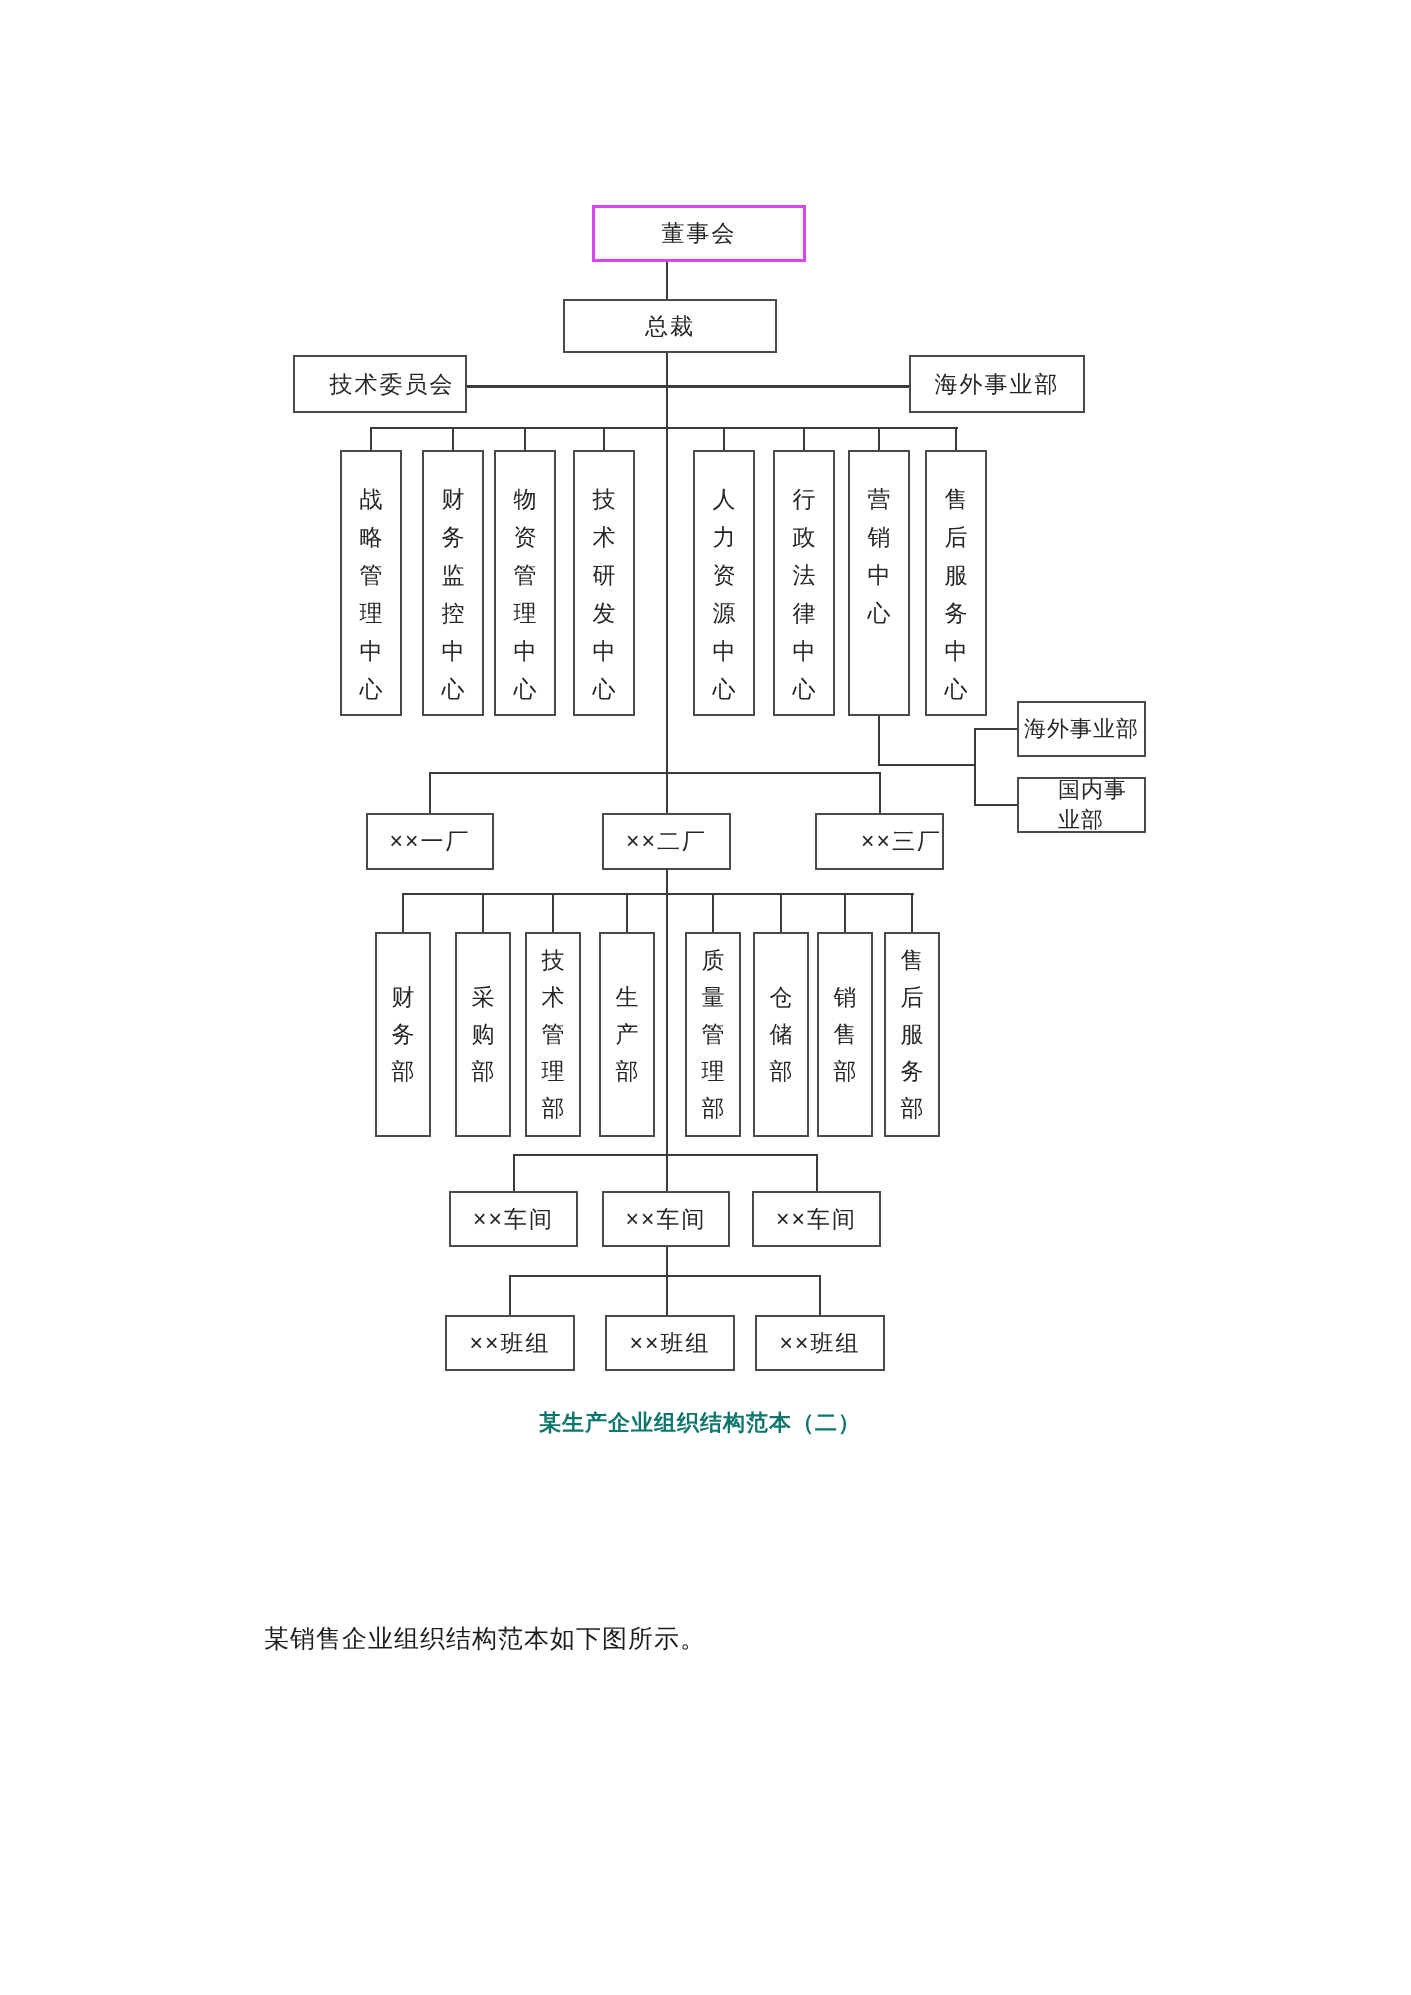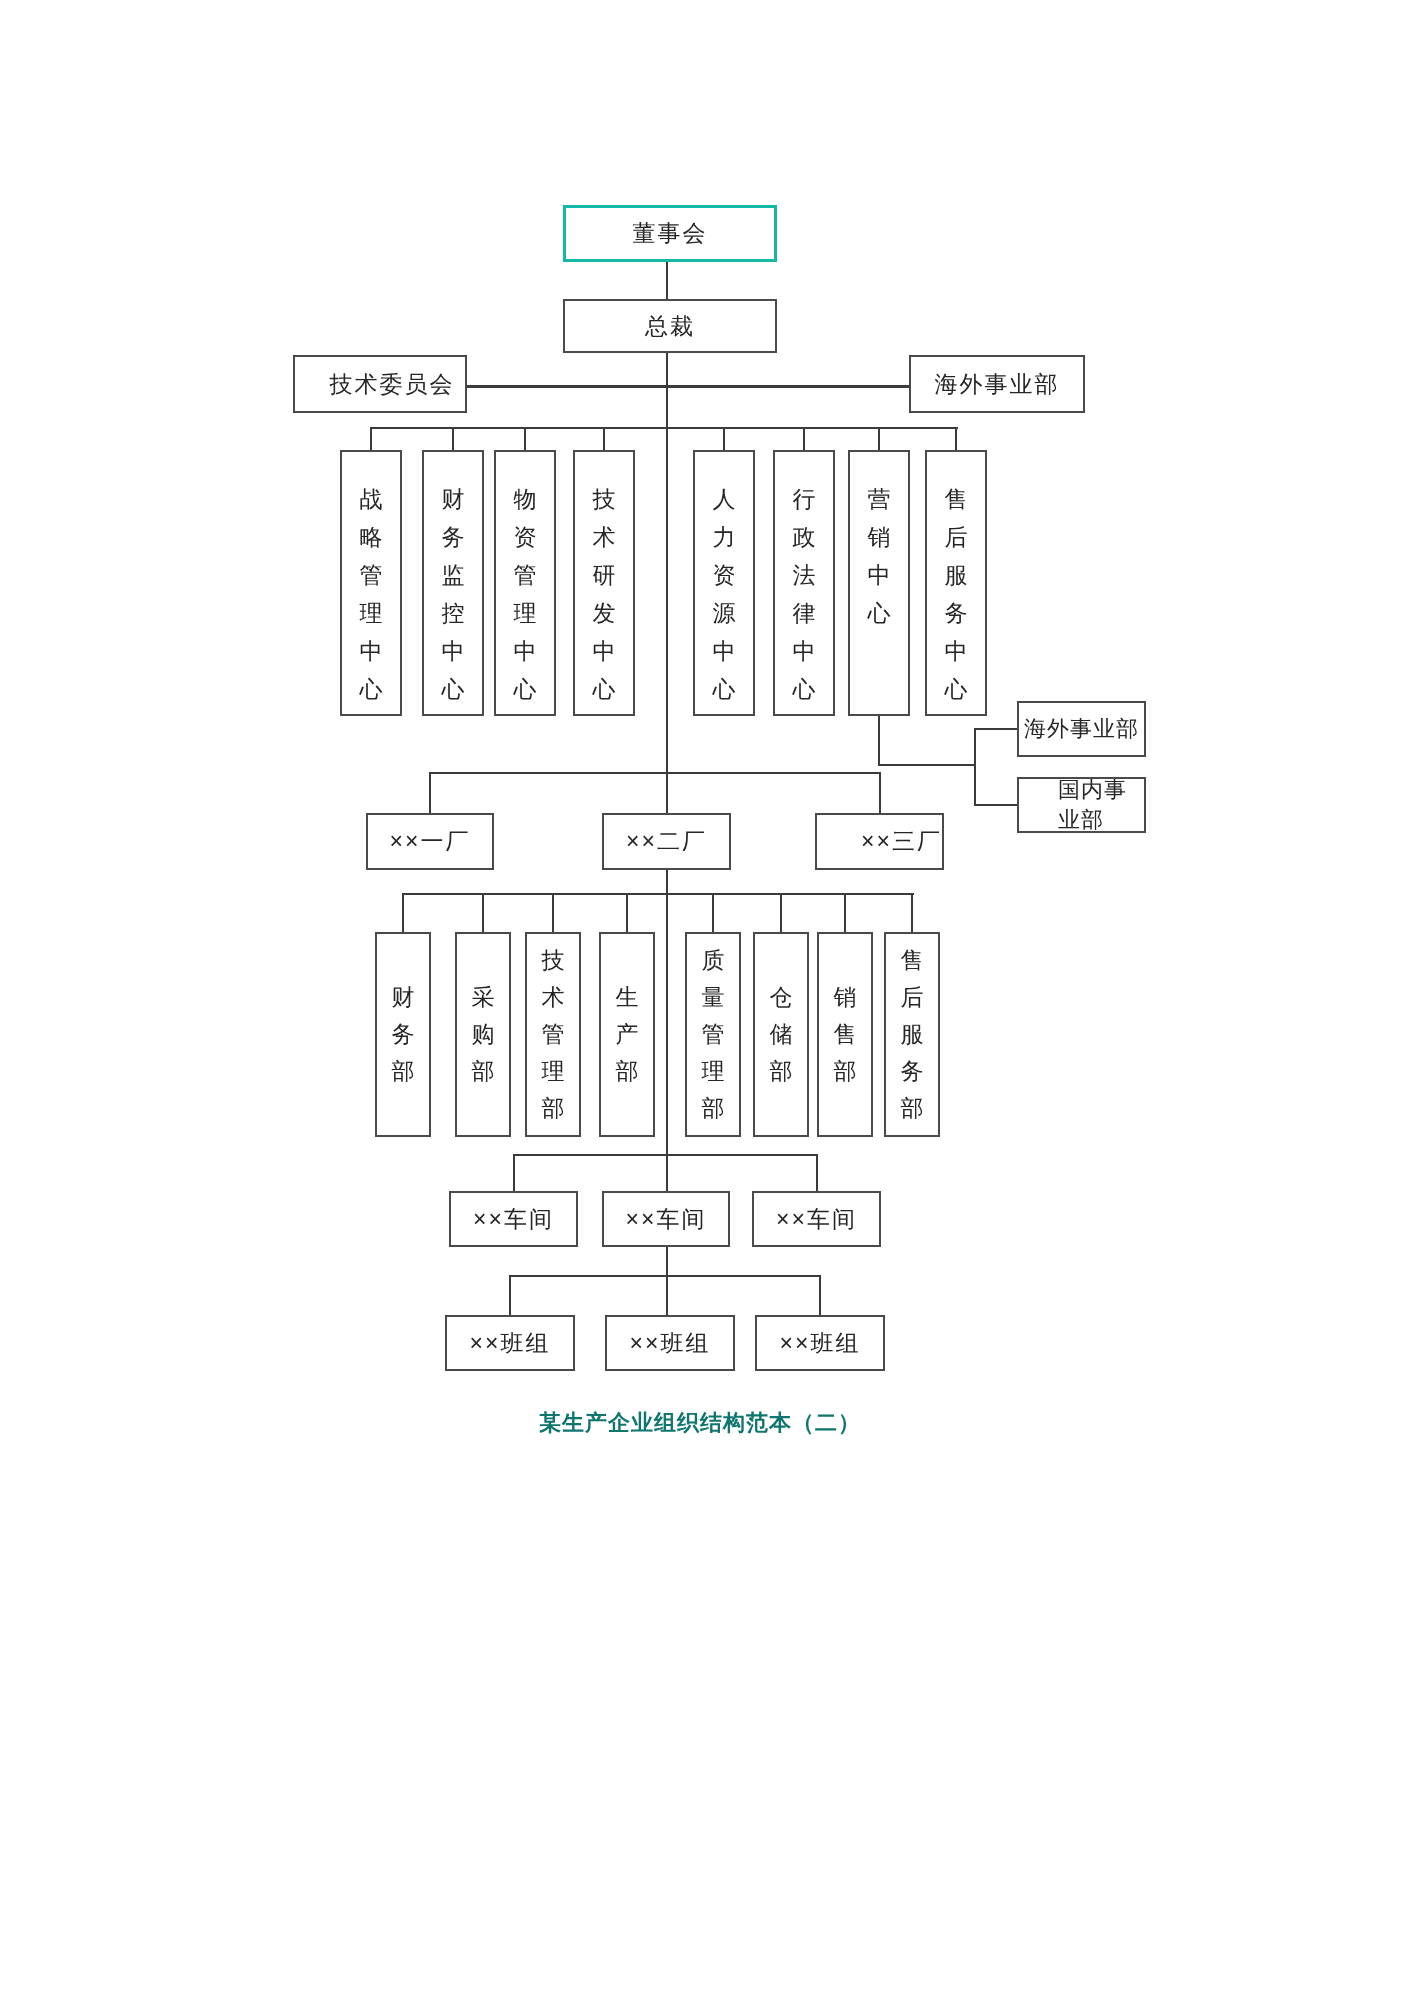--- a/index.html
+++ b/index.html
@@ -12,21 +12,21 @@
     overflow:hidden;
   }
   .hbox{
     position:absolute;
     box-sizing:border-box;
     border:2px solid #4a4a4a;
     background:#fff;
     display:flex;align-items:center;justify-content:center;
     font-size:23px;letter-spacing:2px;color:#262626;
   }
-  .hbox.bold-border{border:3px solid #14b8a6;}
+  .hbox.bold-border{border:3px solid #d946ef;margin-left:29px;}
   .vbox{
     position:absolute;
     box-sizing:border-box;
     border:2px solid #4a4a4a;
     background:#fff;
     display:flex;flex-direction:column;align-items:center;
     color:#262626;
   }
   .vbox.row1{top:450px;height:266px;width:62px;justify-content:flex-start;padding-top:36px;gap:15px;}
   .vbox.row2{top:932px;height:205px;width:56px;justify-content:center;gap:14px;}
@@ -224,14 +224,15 @@
     <div class="hbox" style="left:602px;top:1191px;width:128px;height:56px;">××车间</div>
     <div class="hbox" style="left:752px;top:1191px;width:129px;height:56px;">××车间</div>
 
     <div class="hbox" style="left:445px;top:1315px;width:130px;height:56px;">××班组</div>
     <div class="hbox" style="left:605px;top:1315px;width:130px;height:56px;">××班组</div>
     <div class="hbox" style="left:755px;top:1315px;width:130px;height:56px;">××班组</div>
 
     <div class="caption">某生产企业组织结构范本（二）</div>
   </div>
 
+  <div class="paragraph">某销售企业组织结构范本如下图所示。</div>
 
 </div>
 
 </body></html>

